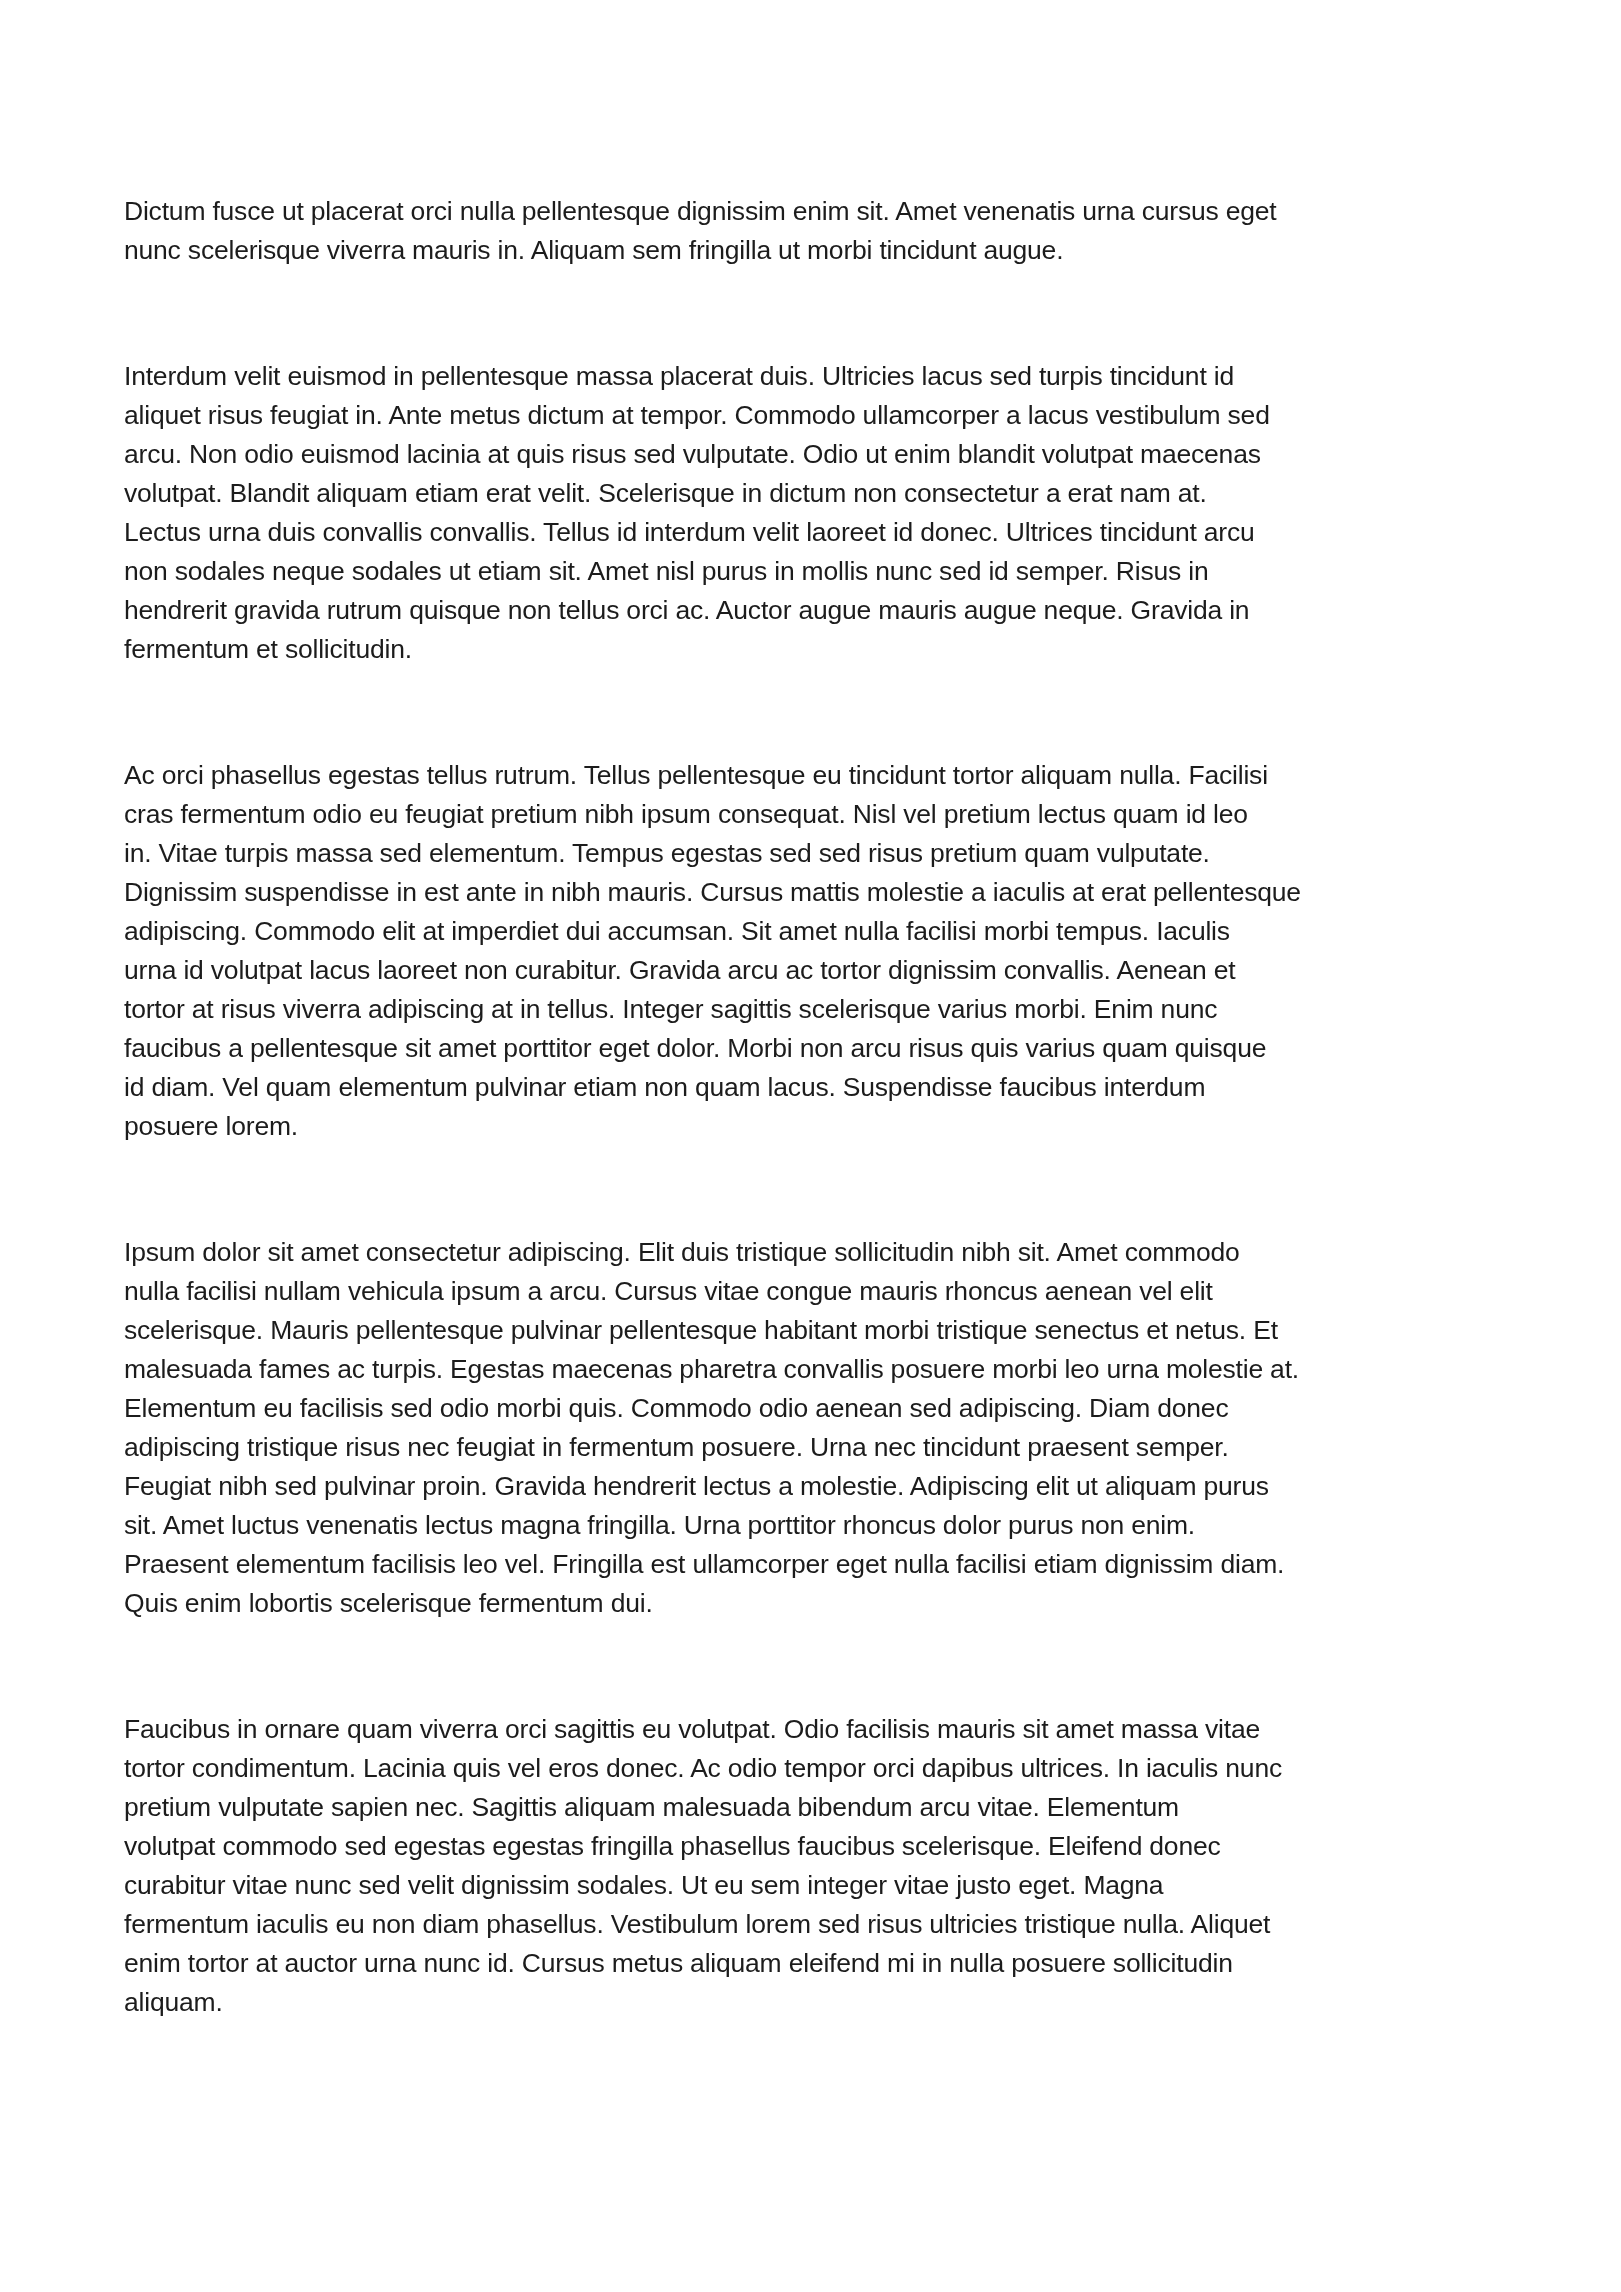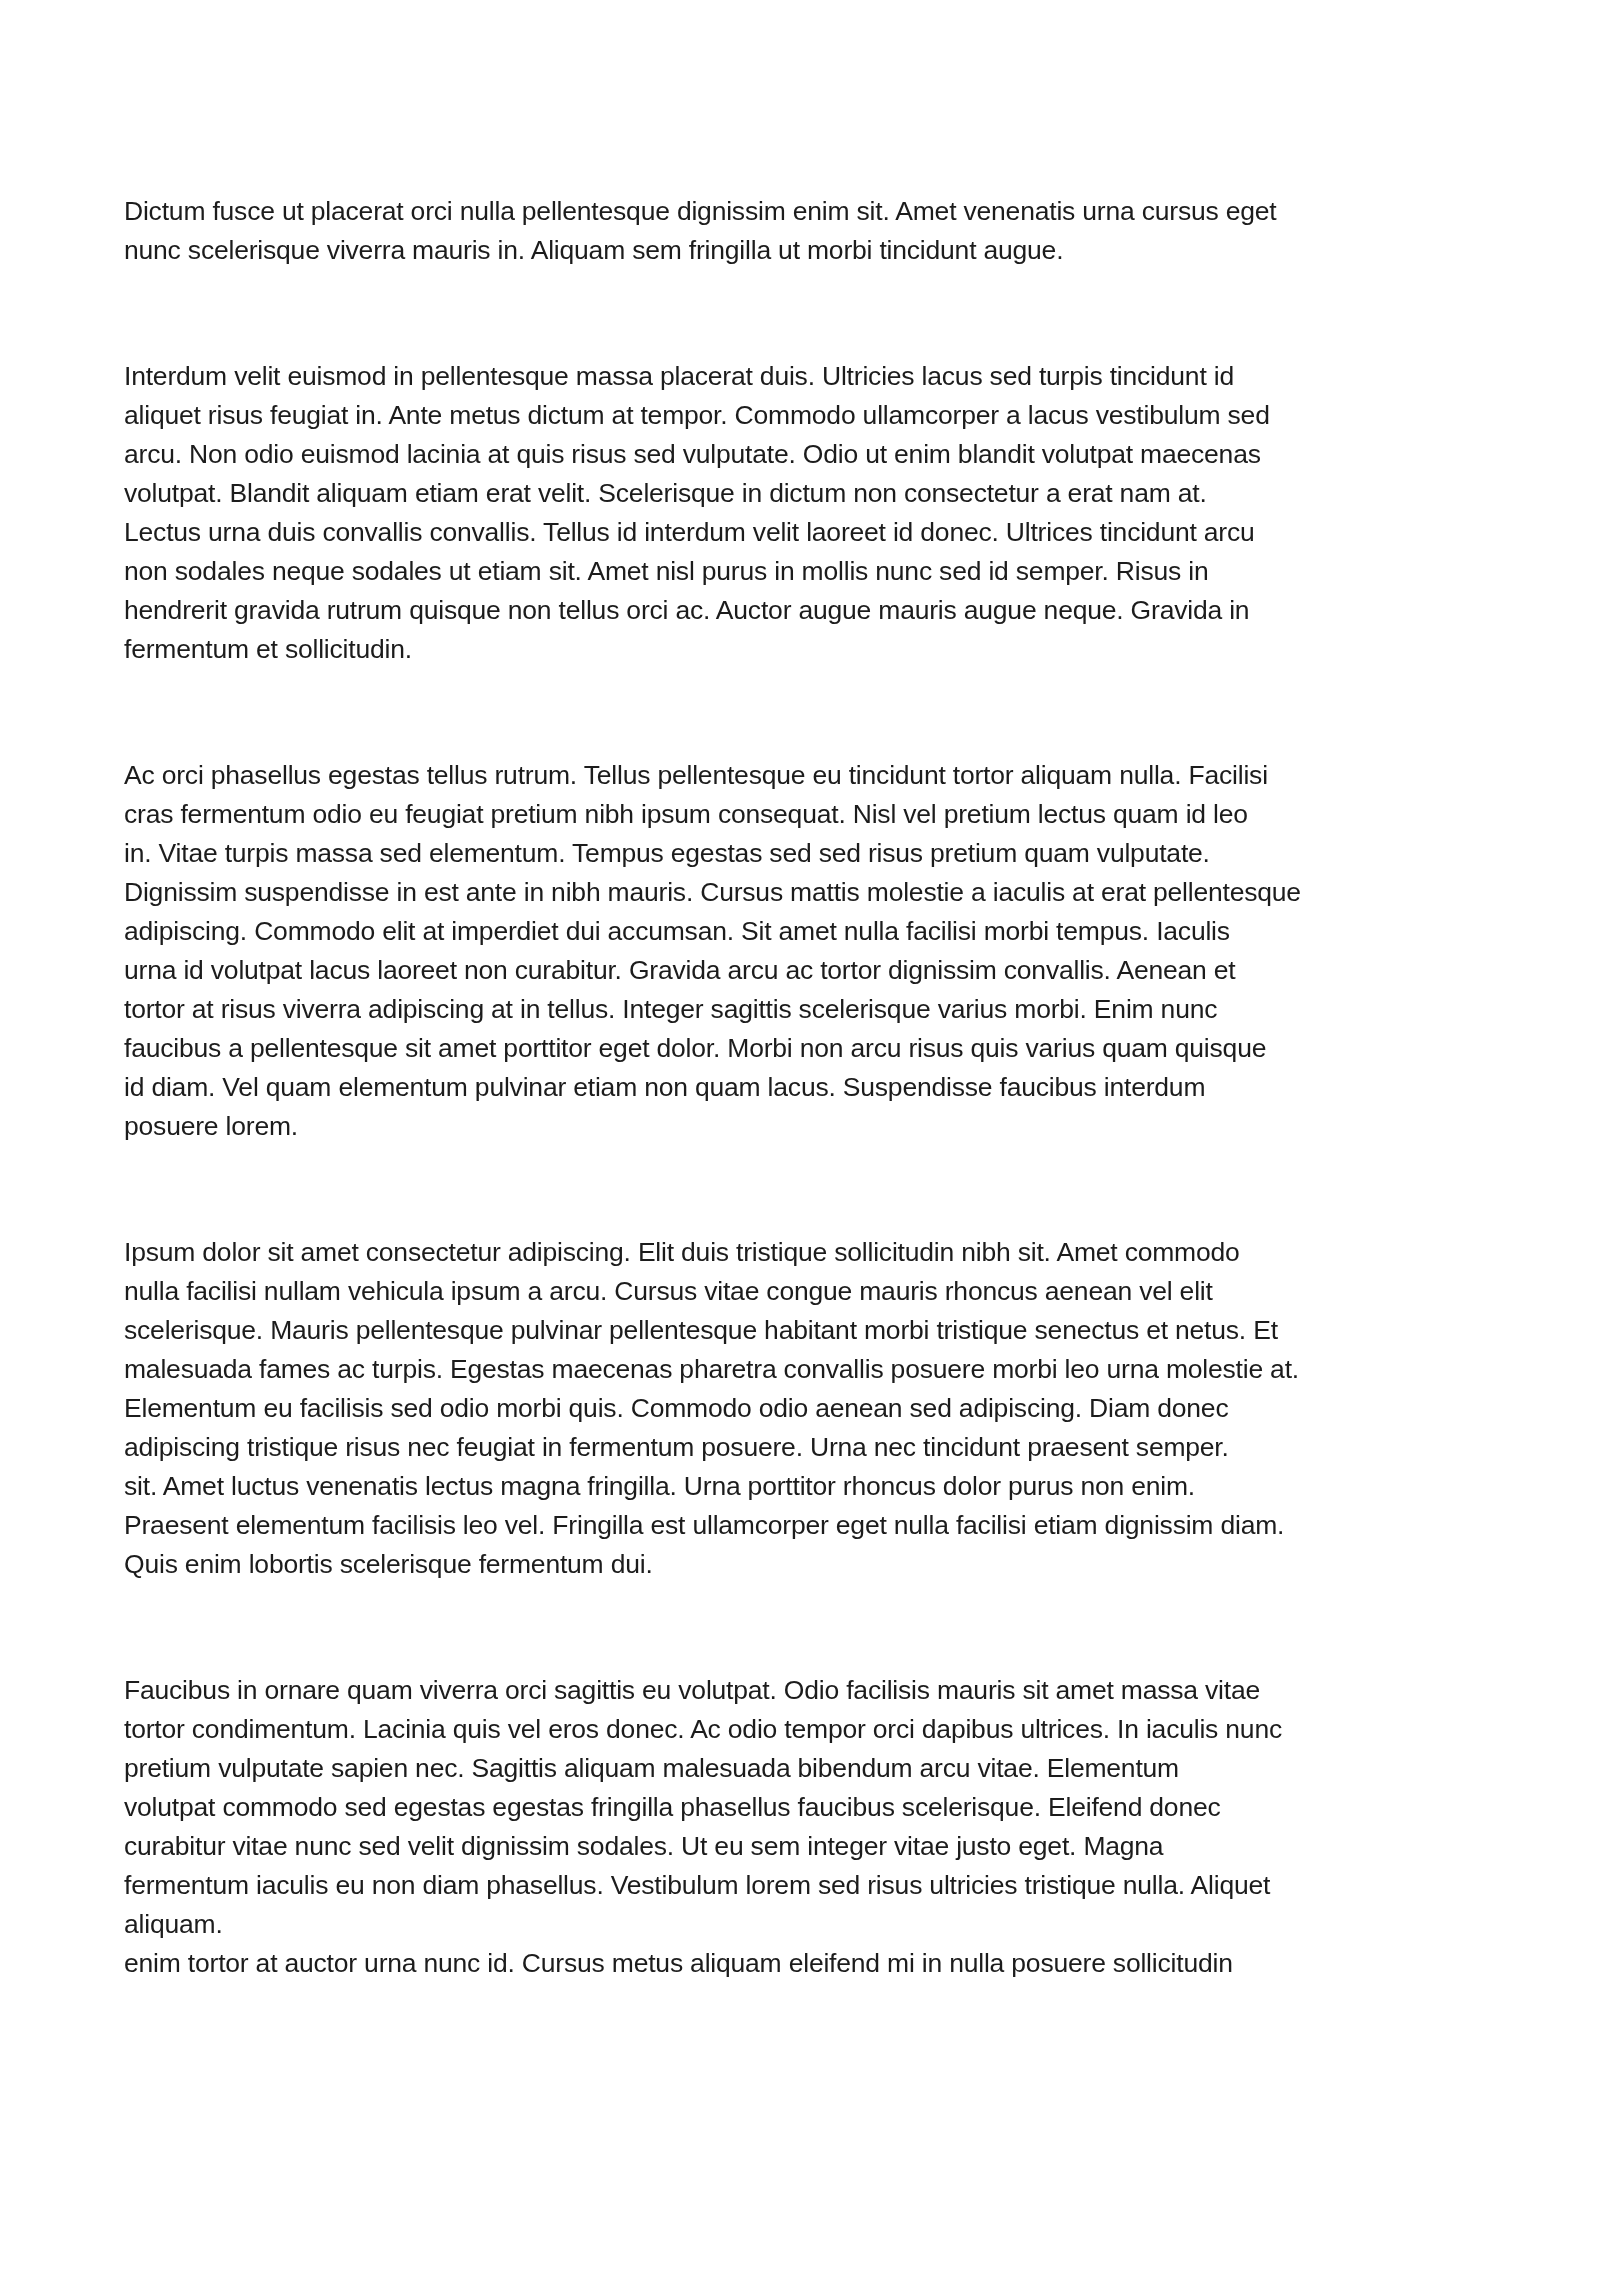--- a/index.html
+++ b/index.html
@@ -67,29 +67,30 @@
         <div class="text-line">id diam. Vel quam elementum pulvinar etiam non quam lacus. Suspendisse faucibus interdum</div>
         <div class="text-line">posuere lorem.</div>
       </div>
     <div class="para">
         <div class="text-line">Ipsum dolor sit amet consectetur adipiscing. Elit duis tristique sollicitudin nibh sit. Amet commodo</div>
         <div class="text-line">nulla facilisi nullam vehicula ipsum a arcu. Cursus vitae congue mauris rhoncus aenean vel elit</div>
         <div class="text-line">scelerisque. Mauris pellentesque pulvinar pellentesque habitant morbi tristique senectus et netus. Et</div>
         <div class="text-line">malesuada fames ac turpis. Egestas maecenas pharetra convallis posuere morbi leo urna molestie at.</div>
         <div class="text-line">Elementum eu facilisis sed odio morbi quis. Commodo odio aenean sed adipiscing. Diam donec</div>
         <div class="text-line">adipiscing tristique risus nec feugiat in fermentum posuere. Urna nec tincidunt praesent semper.</div>
+        <div class="text-line">Feugiat nibh sed pulvinar proin. Gravida hendrerit lectus a molestie. Adipiscing elit ut aliquam purus</div>
         <div class="text-line">sit. Amet luctus venenatis lectus magna fringilla. Urna porttitor rhoncus dolor purus non enim.</div>
         <div class="text-line">Praesent elementum facilisis leo vel. Fringilla est ullamcorper eget nulla facilisi etiam dignissim diam.</div>
         <div class="text-line">Quis enim lobortis scelerisque fermentum dui.</div>
       </div>
     <div class="para">
         <div class="text-line">Faucibus in ornare quam viverra orci sagittis eu volutpat. Odio facilisis mauris sit amet massa vitae</div>
         <div class="text-line">tortor condimentum. Lacinia quis vel eros donec. Ac odio tempor orci dapibus ultrices. In iaculis nunc</div>
         <div class="text-line">pretium vulputate sapien nec. Sagittis aliquam malesuada bibendum arcu vitae. Elementum</div>
         <div class="text-line">volutpat commodo sed egestas egestas fringilla phasellus faucibus scelerisque. Eleifend donec</div>
         <div class="text-line">curabitur vitae nunc sed velit dignissim sodales. Ut eu sem integer vitae justo eget. Magna</div>
         <div class="text-line">fermentum iaculis eu non diam phasellus. Vestibulum lorem sed risus ultricies tristique nulla. Aliquet</div>
+        <div class="text-line">enim tortor at auctor urna nunc id. Cursus metus aliquam eleifend mi in nulla posuere sollicitudin</div>
         <div class="text-line">aliquam.</div>
-        <div class="text-line">enim tortor at auctor urna nunc id. Cursus metus aliquam eleifend mi in nulla posuere sollicitudin</div>
       </div>
   </div>
 </div>
 
 
 </body></html>

